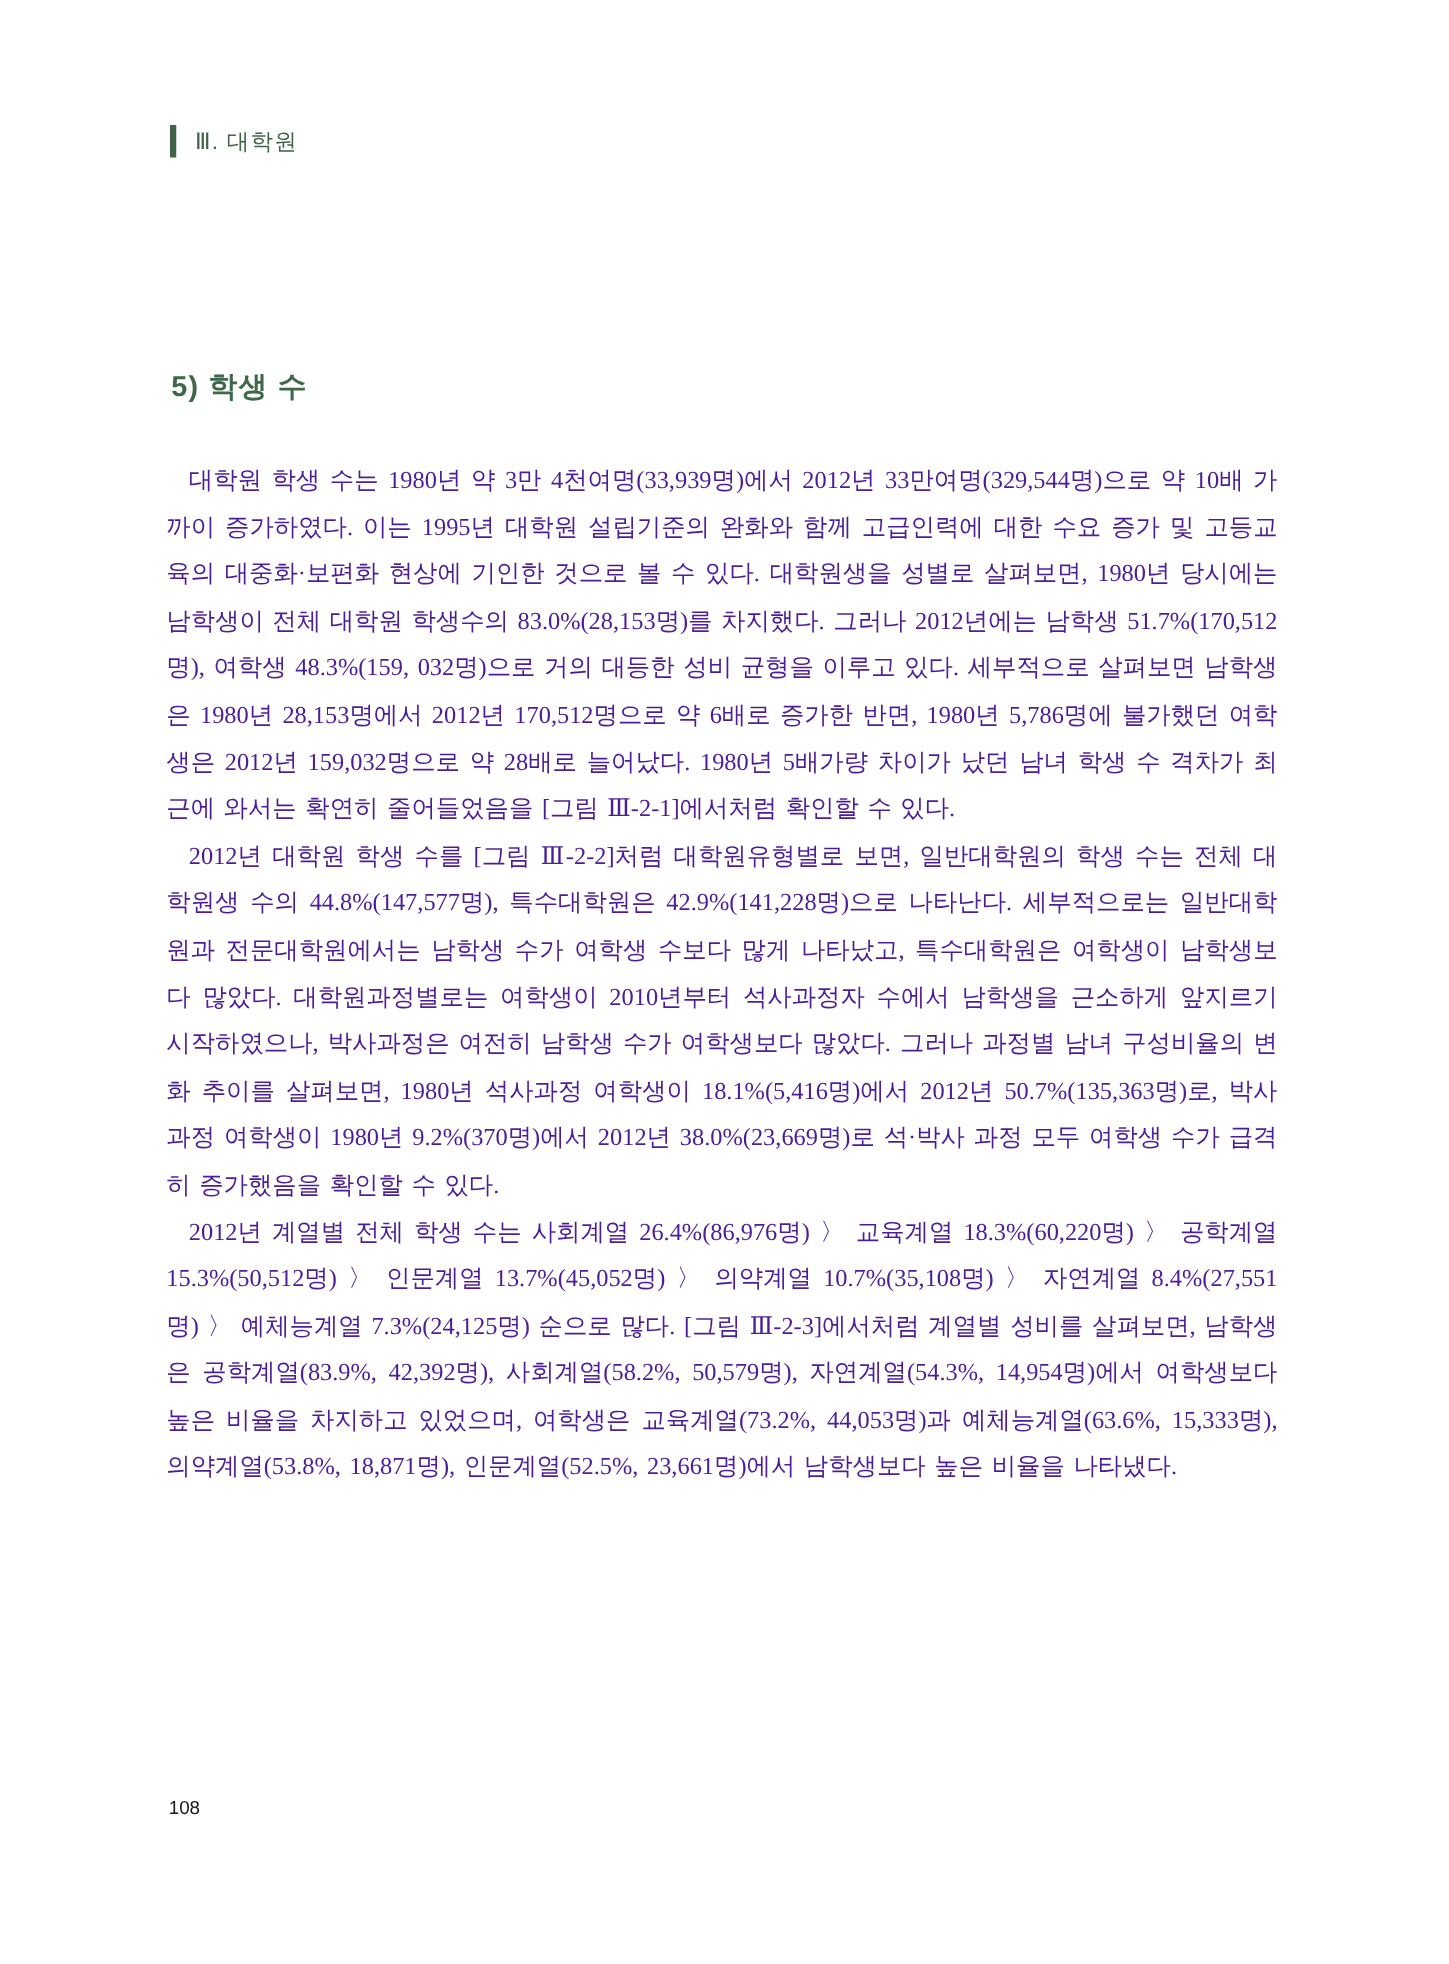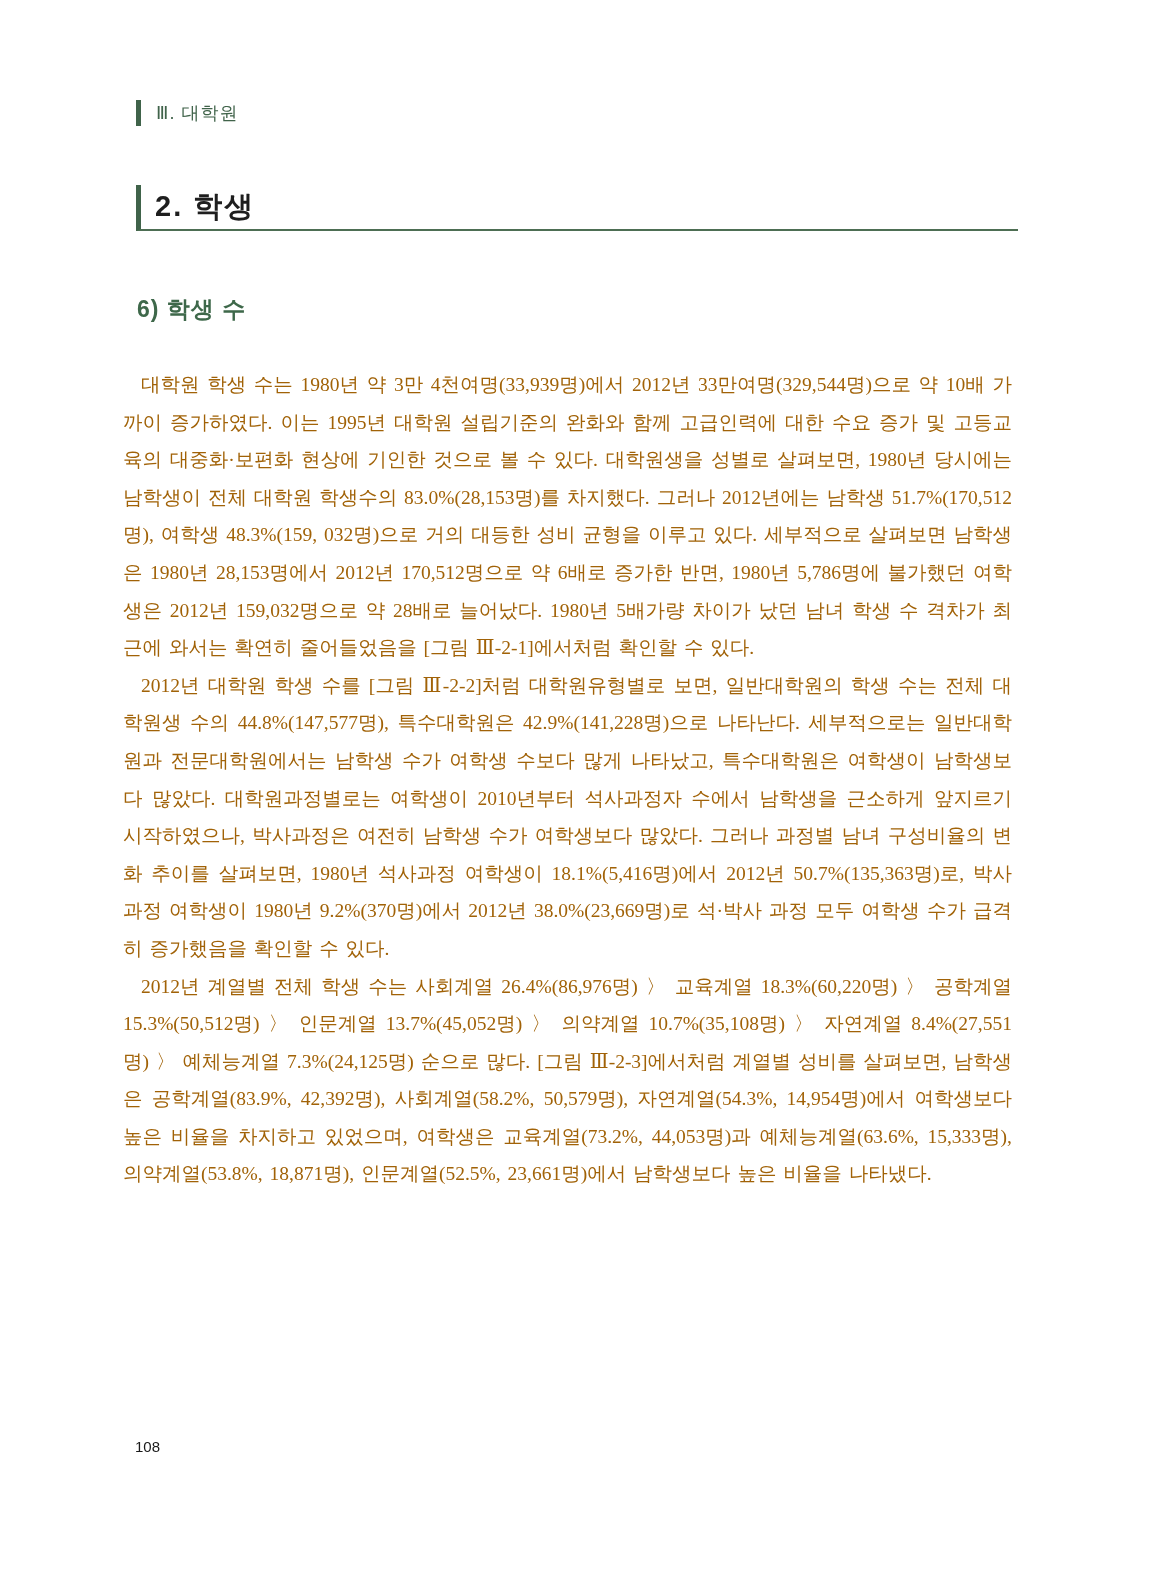--- a/index.html
+++ b/index.html
@@ -66,28 +66,28 @@
     font-size: 23px;
     font-weight: 600;
     letter-spacing: 1px;
     color: #3e684a;
     margin: 0;
   }
 
   
   .body-text {
     position: absolute;
-    left: 123px;
+    left: 133px;
     top: 366px;
     width: 889px;
     font-size: 19.5px;
     line-height: 37.6px;
     text-align: justify;
     word-spacing: 2px;
-    color: #a16207;
+    color: #4c1d95;
   }
   .body-text p {
     margin: 0;
     text-indent: 18px;
   }
 
   
   .page-number {
     position: absolute;
     left: 135px;
@@ -100,25 +100,22 @@
 </head>
 <body>
 
 <div class="page">
 
   <header class="running-header">
     <span class="rh-bar"></span>
     <span class="rh-text">Ⅲ. 대학원</span>
   </header>
 
-  <section class="section-heading">
-    <h1 class="section-title">2. 학생</h1>
-  </section>
 
-  <h2 class="subsection-title">6) 학생 수</h2>
+  <h2 class="subsection-title">5) 학생 수</h2>
 
   <main class="body-text">
     <p>대학원 학생 수는 1980년 약 3만 4천여명(33,939명)에서 2012년 33만여명(329,544명)으로 약 10배 가까이 증가하였다. 이는 1995년 대학원 설립기준의 완화와 함께 고급인력에 대한 수요 증가 및 고등교육의 대중화·보편화 현상에 기인한 것으로 볼 수 있다. 대학원생을 성별로 살펴보면, 1980년 당시에는 남학생이 전체 대학원 학생수의 83.0%(28,153명)를 차지했다. 그러나 2012년에는 남학생 51.7%(170,512명), 여학생 48.3%(159, 032명)으로 거의 대등한 성비 균형을 이루고 있다. 세부적으로 살펴보면 남학생은 1980년 28,153명에서 2012년 170,512명으로 약 6배로 증가한 반면, 1980년 5,786명에 불가했던 여학생은 2012년 159,032명으로 약 28배로 늘어났다. 1980년 5배가량 차이가 났던 남녀 학생 수 격차가 최근에 와서는 확연히 줄어들었음을 [그림 Ⅲ-2-1]에서처럼 확인할 수 있다.</p>
     <p>2012년 대학원 학생 수를 [그림 Ⅲ-2-2]처럼 대학원유형별로 보면, 일반대학원의 학생 수는 전체 대학원생 수의 44.8%(147,577명), 특수대학원은 42.9%(141,228명)으로 나타난다. 세부적으로는 일반대학원과 전문대학원에서는 남학생 수가 여학생 수보다 많게 나타났고, 특수대학원은 여학생이 남학생보다 많았다. 대학원과정별로는 여학생이 2010년부터 석사과정자 수에서 남학생을 근소하게 앞지르기 시작하였으나, 박사과정은 여전히 남학생 수가 여학생보다 많았다. 그러나 과정별 남녀 구성비율의 변화 추이를 살펴보면, 1980년 석사과정 여학생이 18.1%(5,416명)에서 2012년 50.7%(135,363명)로, 박사과정 여학생이 1980년 9.2%(370명)에서 2012년 38.0%(23,669명)로 석·박사 과정 모두 여학생 수가 급격히 증가했음을 확인할 수 있다.</p>
     <p>2012년 계열별 전체 학생 수는 사회계열 26.4%(86,976명) 〉 교육계열 18.3%(60,220명) 〉 공학계열 15.3%(50,512명) 〉 인문계열 13.7%(45,052명) 〉 의약계열 10.7%(35,108명) 〉 자연계열 8.4%(27,551명) 〉 예체능계열 7.3%(24,125명) 순으로 많다. [그림 Ⅲ-2-3]에서처럼 계열별 성비를 살펴보면, 남학생은 공학계열(83.9%, 42,392명), 사회계열(58.2%, 50,579명), 자연계열(54.3%, 14,954명)에서 여학생보다 높은 비율을 차지하고 있었으며, 여학생은 교육계열(73.2%, 44,053명)과 예체능계열(63.6%, 15,333명), 의약계열(53.8%, 18,871명), 인문계열(52.5%, 23,661명)에서 남학생보다 높은 비율을 나타냈다.</p>
   </main>
 
   <footer>
     <span class="page-number">108</span>
   </footer>

